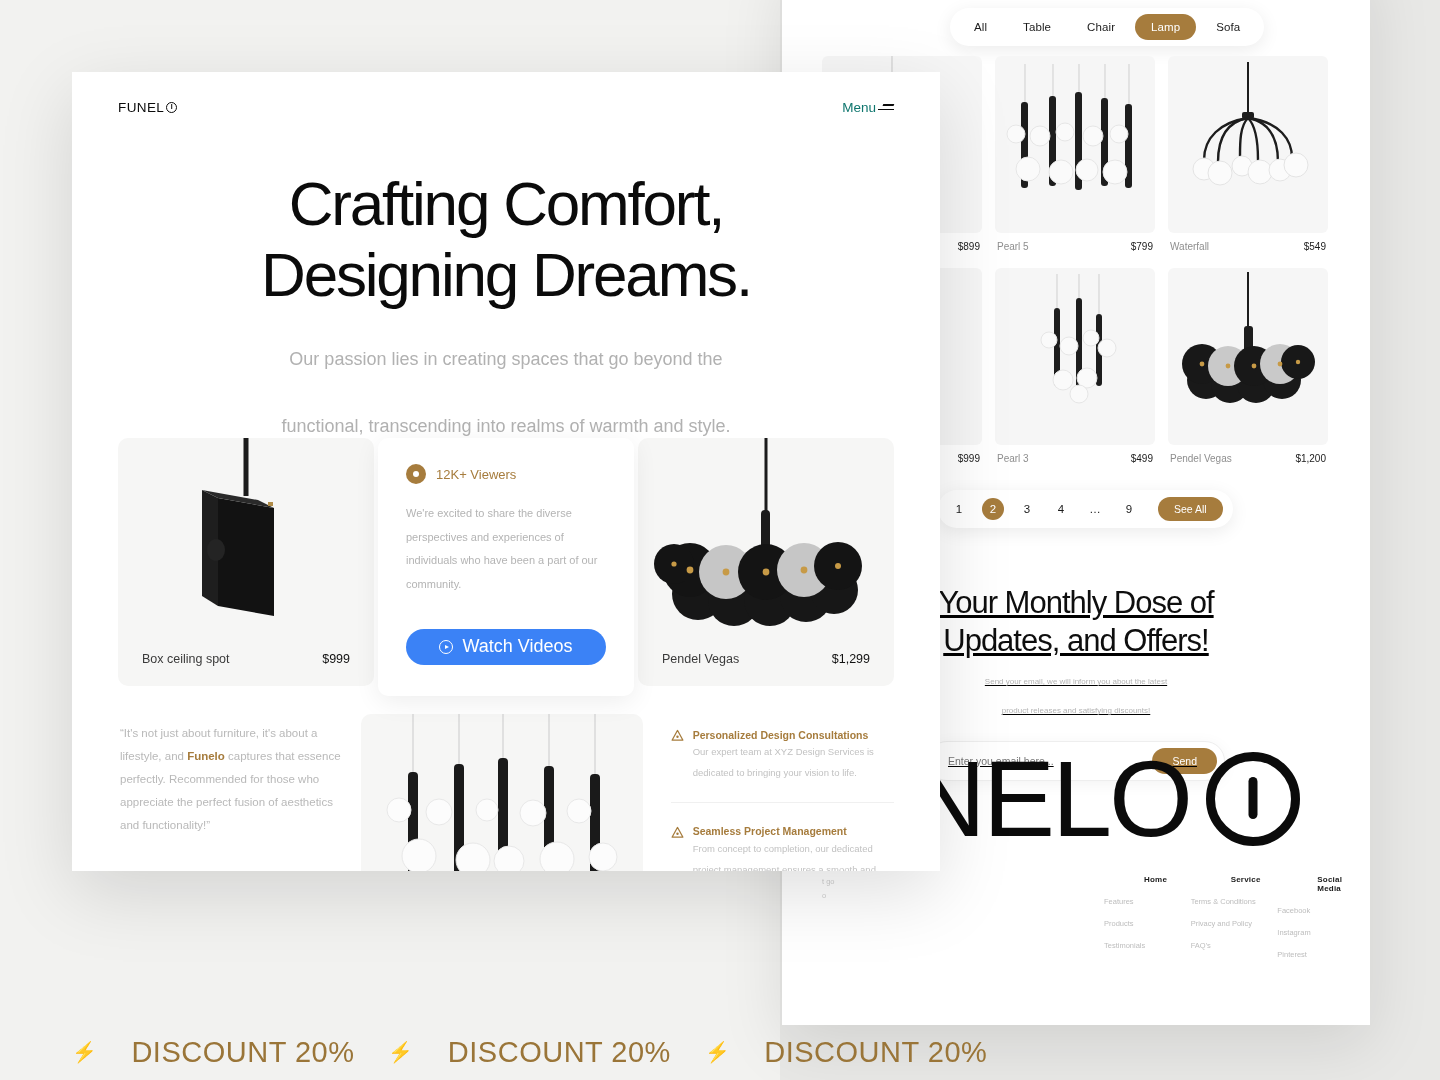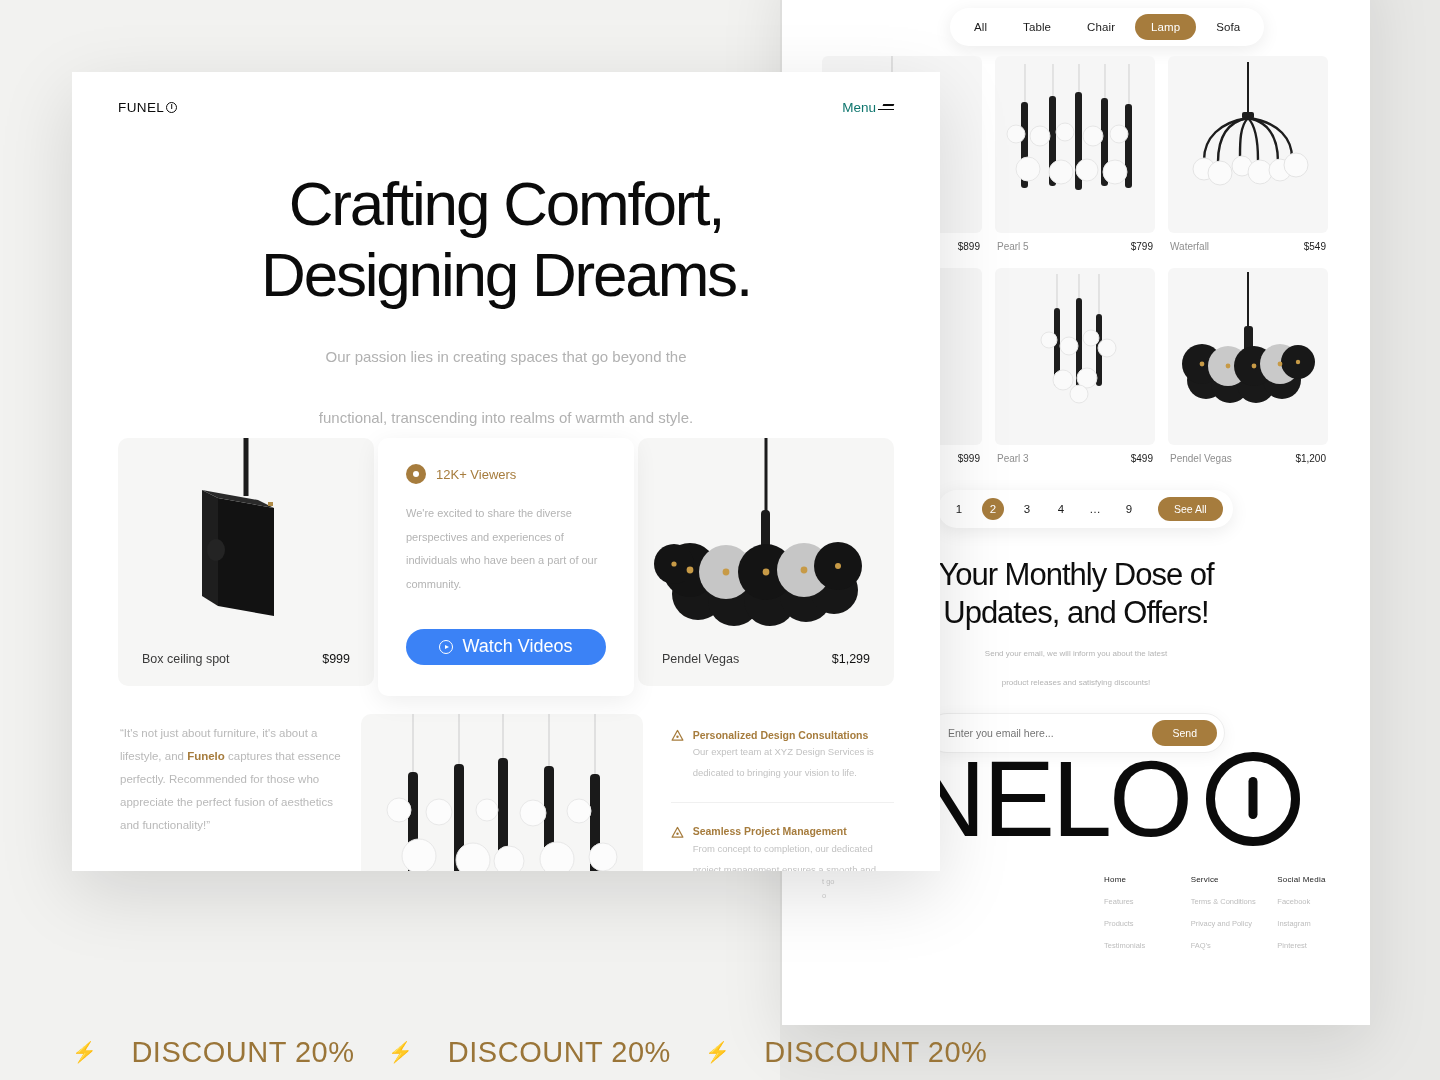--- a/index.html
+++ b/index.html
@@ -67,21 +67,21 @@
   .pg {
     font-size:11.5px; color:#1b1b1b; min-width:22px; height:22px;
     display:flex; align-items:center; justify-content:center; border-radius:50%;
   }
   .pg.active { background:#a67c3d; color:#fff; }
   .see-all {
     background:#a67c3d; color:#fff; font-size:10.5px;
     padding:6px 16px; border-radius:16px; margin-left:6px;
   }
 
-  .newsletter { position:absolute; left:0; top:596px; width:588px; text-align:center; }
+  .newsletter { position:absolute; left:0; top:624px; width:588px; text-align:center;text-decoration:underline; }
   .nl-title {
     font-size:31px; line-height:1.23; color:#0e0e0e; letter-spacing:-1px;
     font-weight:400; white-space:nowrap;
   }
   .nl-sub { font-size:8px; color:#b4b4b4; line-height:1.9; margin-top:14px; }
   .nl-form {
     margin:22px auto 0; width:298px; background:#fff;
     border:1px solid #eee; border-radius:26px;
     display:flex; align-items:center; justify-content:space-between;
     padding:6px 7px 6px 20px; box-shadow:0 3px 16px rgba(0,0,0,.05);
@@ -104,21 +104,21 @@
   }
   .bigmark .ring::after {
     content:""; position:absolute; left:50%; top:16px; transform:translateX(-50%);
     width:9px; height:42px; background:#0b0b0b; border-radius:5px;
   }
 
   .footer-cols {
     position:absolute; left:322px; top:915px; width:260px;
     display:grid; grid-template-columns:repeat(3,1fr); gap:0;
   }
-  .fcol h4 { font-size:8px; color:#1b1b1b; font-weight:400; margin-bottom:13px; letter-spacing:.2px; }
+  .fcol h4 { font-size:8px; color:#1b1b1b; font-weight:700; margin-bottom:13px; letter-spacing:.2px;margin-left:40px; }
   .fcol a { display:block; font-size:7.5px; color:#bdbdbd; text-decoration:none; margin-bottom:13px; }
   .footer-left { position:absolute; left:40px; top:915px; font-size:7.5px; color:#cfcfcf; line-height:1.9; }
 
   
   .screen1 {
     position:absolute; left:72px; top:72px; width:868px; height:799px;
     background:#ffffff;
     box-shadow:0 22px 70px rgba(0,0,0,.13);
     overflow:hidden;
   }
@@ -140,21 +140,21 @@
   .ham { width:16px; display:flex; flex-direction:column; gap:3px; align-items:flex-end; }
   .ham i { display:block; height:1.6px; background:#0b0b0b; }
   .ham i:nth-child(1){ width:11px; transform:skewX(-22deg); }
   .ham i:nth-child(2){ width:16px; }
 
   .hero { position:absolute; left:0; top:96px; width:868px; text-align:center; }
   .hero h1 {
     font-size:62px; line-height:1.15; letter-spacing:-2.2px; color:#0b0b0b;
     font-weight:400;
   }
-  .hero p { font-size:15px; color:#b1b1b1; line-height:2.1; margin-top:30px; }
+  .hero p { font-size:18px; color:#b1b1b1; line-height:2.1; margin-top:30px; }
 
   .cards { position:absolute; left:46px; top:366px; width:776px; }
   .row1 { display:flex; gap:0; align-items:flex-start; }
 
   .card-prod {
     width:256px; background:#f6f6f5; border-radius:10px; overflow:hidden;
     position:relative;
   }
   .card-prod .img { height:200px; position:relative; }
   .card-prod .row {

